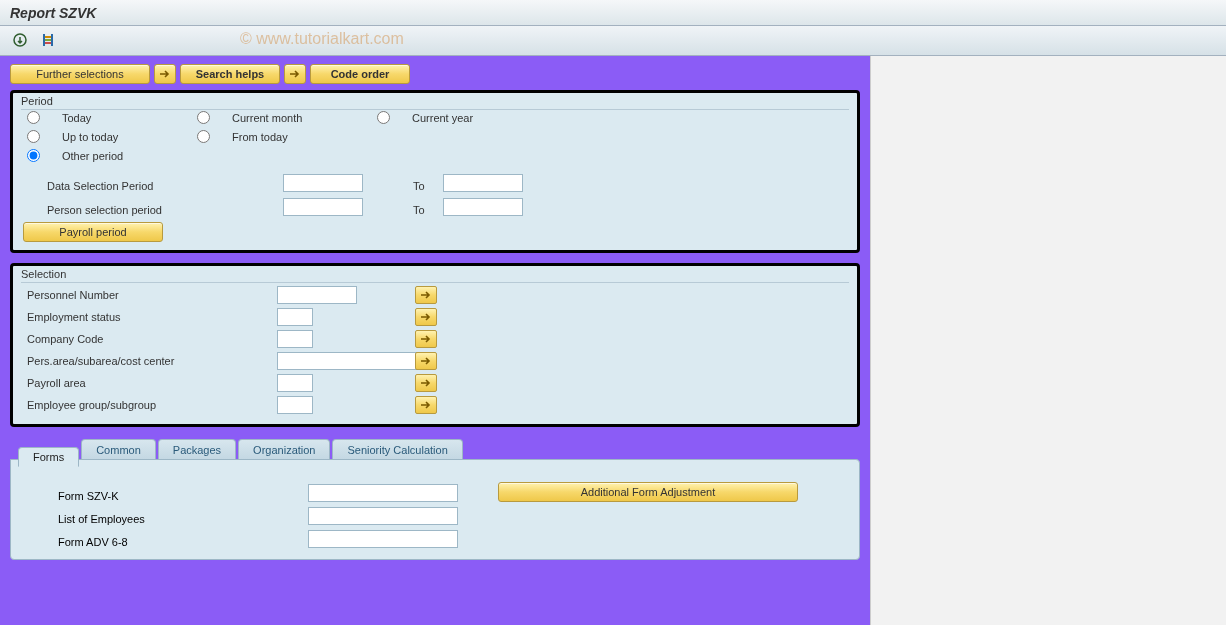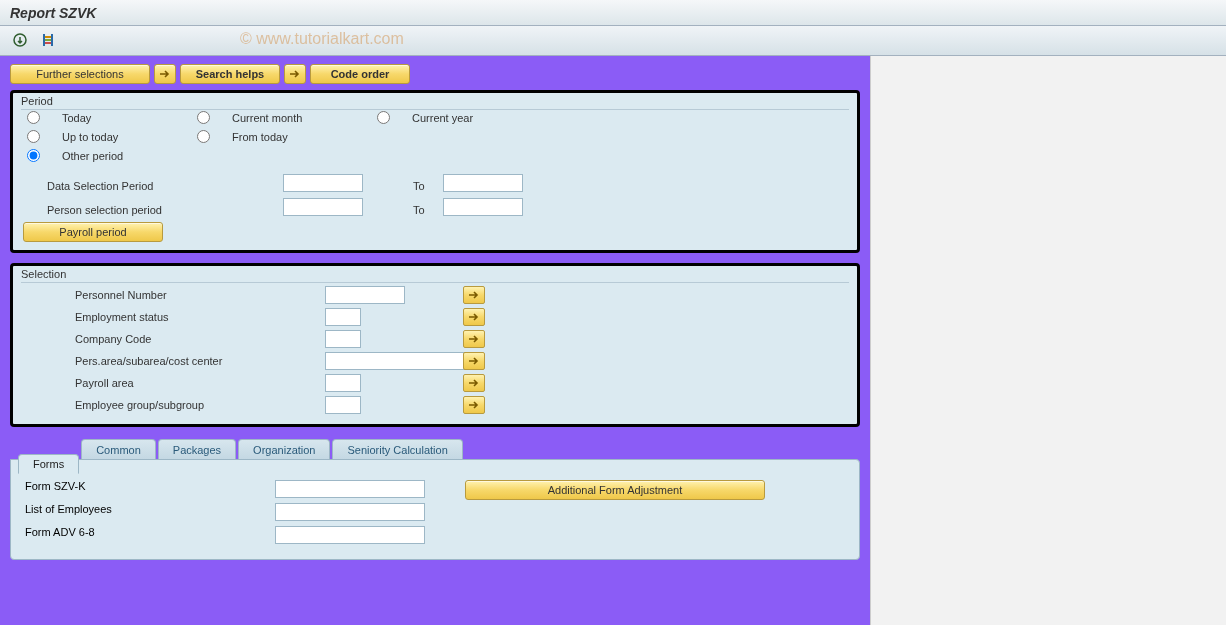--- a/index.html
+++ b/index.html
@@ -144,21 +144,21 @@
   }
   .w-80 { width: 80px; }
   .w-40 { width: 36px; }
   .w-150 { width: 150px; }
   .selection-row {
     display: flex;
     align-items: center;
     height: 22px;
     margin-bottom: 0;
   }
-  .sel-label { width: 254px; padding-left: 4px; margin-left: 48px; }
+  .sel-label { width: 254px; padding-left: 4px; }
   .multi-btn {
     width: 22px;
     height: 18px;
     margin-left: 8px;
     background: linear-gradient(to bottom, #fff2b0 0%, #f7d86a 50%, #efc84a 100%);
     border: 1px solid #b89a3e;
     border-radius: 2px;
     display: inline-flex;
     align-items: center;
     justify-content: center;
@@ -181,37 +181,38 @@
     color: #2a5a7a;
     cursor: pointer;
     height: 20px;
     display: inline-flex;
     align-items: center;
   }
   .tab.active {
     background: #dbeaf1;
     border-bottom: 1px solid #dbeaf1;
     position: relative;
-    top: 15px;
+    top: 8px;
     z-index: 2;
     color: #222;
   }
   .tab-panel {
     background: #dbeaf1;
     border: 1px solid #9db7c6;
     border-radius: 0 4px 4px 4px;
     padding: 20px 10px 10px 10px;
     min-height: 100px;
     position: relative;
   }
   .form-row {
     display: flex;
-    align-items: flex-start;
+    align-items: flex-end;
     height: 22px;
     margin-bottom: 1px;
+    margin-left: 33px;
   }
   .form-label { width: 254px; padding-left: 4px; font-size: 11px; }
   .additional-btn {
     width: 300px;
     margin-left: 40px;
   }
   .org-btn { width: 180px; margin-bottom: 4px; }
   .right-sidebar {
     position: absolute;
     right: 0;

